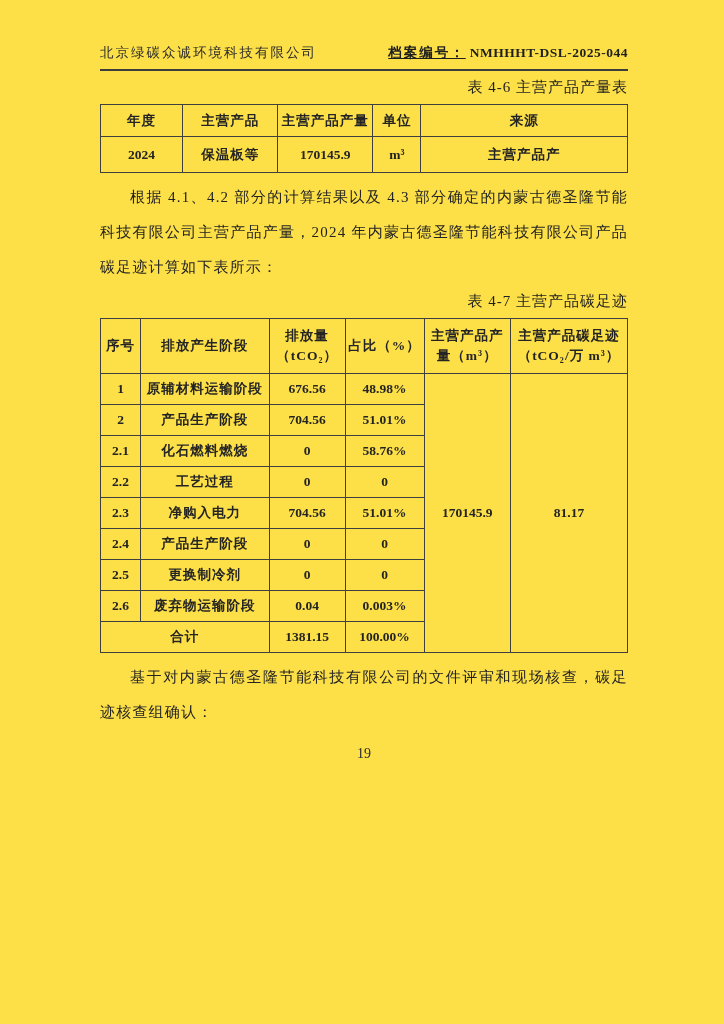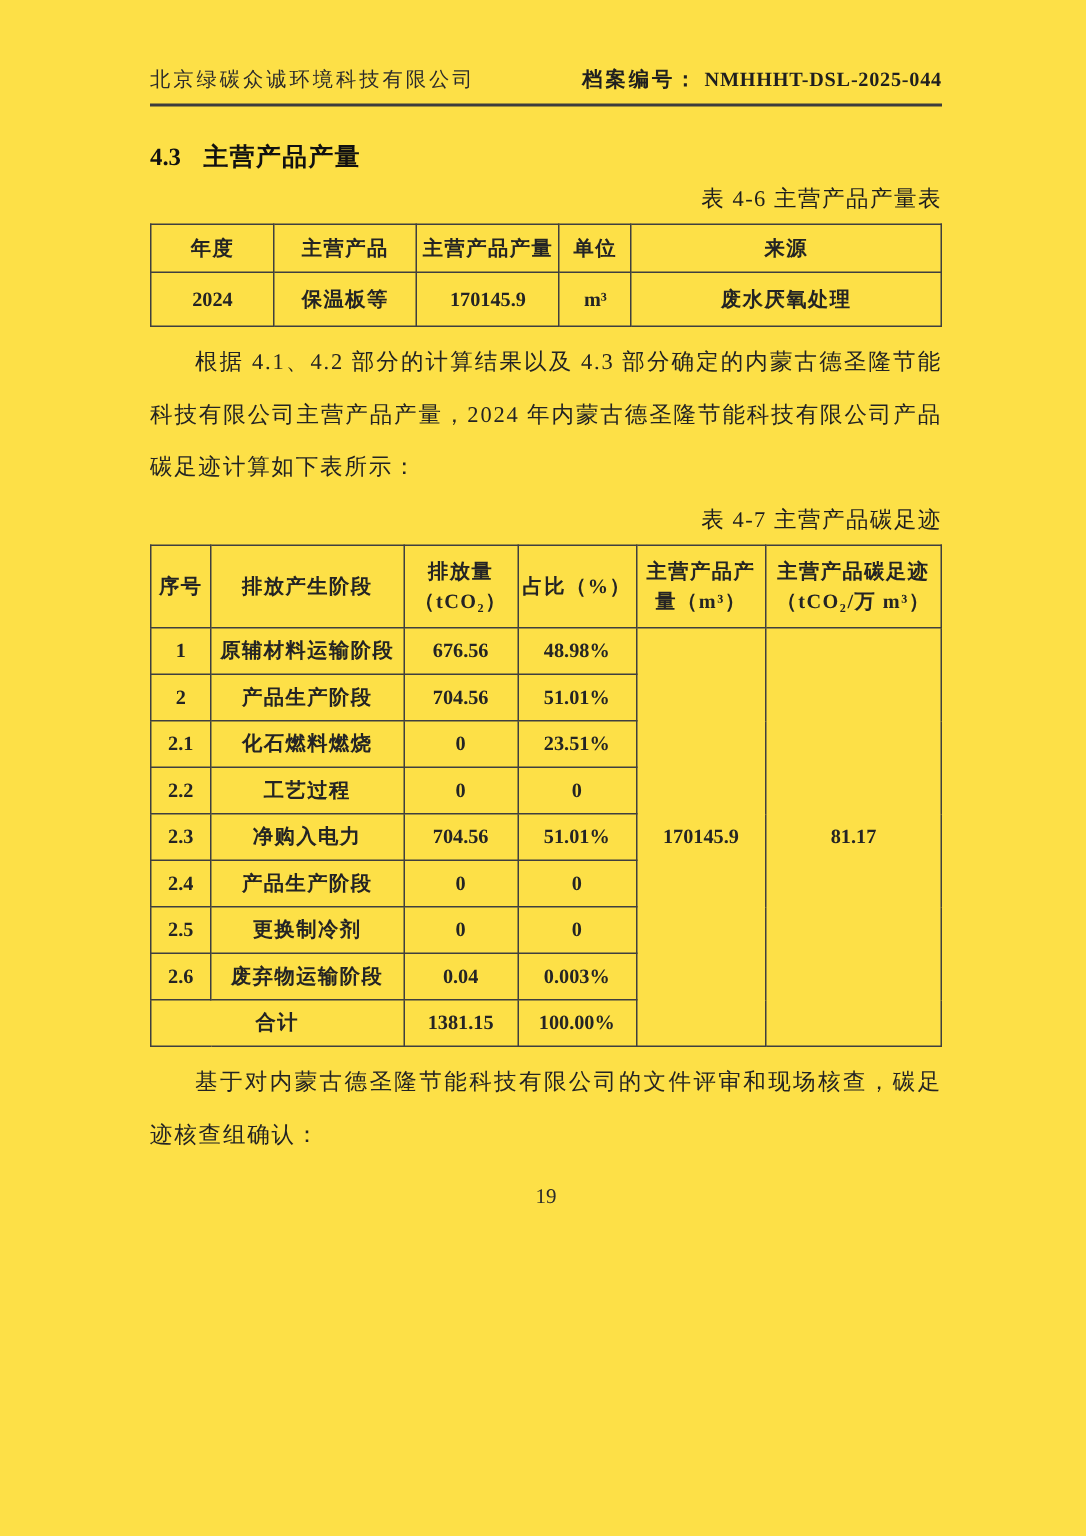--- a/index.html
+++ b/index.html
@@ -33,21 +33,21 @@
   }
   .pagehead .company {
     letter-spacing: 2px;
     color: #2b2b2b;
   }
   .pagehead .docnum {
     color: #1f1f1f;
     font-weight: bold;
     letter-spacing: 0.5px;
   }
-  .pagehead .docnum .label { letter-spacing: 2px; margin-right: 4px; }
+  .pagehead .docnum .label { letter-spacing: 2px; margin-right: 4px; text-decoration: underline; }
 
   
   h2.sec {
     font-size: 16.5px;
     font-weight: bold;
     color: #111;
     margin: 23px 0 0 0;
     letter-spacing: 1px;
   }
   h2.sec .num { margin-right: 15px; letter-spacing: 0; }
@@ -112,23 +112,20 @@
 
 <div class="page">
 
   <div class="pagehead">
     <span class="company">北京绿碳众诚环境科技有限公司</span>
     <span class="docnum">
       <span class="label">档案编号：</span><span>NMHHHT-DSL-2025-044</span>
     </span>
   </div>
 
-  <h2 class="sec">
-    <span class="num">4.3</span><span>主营产品产量</span>
-  </h2>
 
   <div class="caption">表 4-6 主营产品产量表</div>
   <table class="t46">
     <colgroup>
       <col style="width:15.6%">
         <col style="width:18%">
         <col style="width:18.1%">
         <col style="width:9.1%">
         <col style="width:39.2%">
     </colgroup>
@@ -140,21 +137,21 @@
         <th>单位</th>
         <th>来源</th>
       </tr>
     </thead>
     <tbody>
       <tr>
         <td class="num-cell">2024</td>
         <td>保温板等</td>
         <td class="num-cell">170145.9</td>
         <td class="num-cell">m³</td>
-        <td>废水厌氧处理</td>
+        <td>主营产品产</td>
       </tr>
     </tbody>
   </table>
 
   <p class="body">根据 4.1、4.2 部分的计算结果以及 4.3 部分确定的内蒙古德圣隆节能科技有限公司主营产品产量，2024 年内蒙古德圣隆节能科技有限公司产品碳足迹计算如下表所示：</p>
 
   <div class="caption">表 4-7 主营产品碳足迹</div>
   <table class="t47">
     <colgroup>
       <col style="width:7.6%">
@@ -186,21 +183,21 @@
       <tr>
         <td class="r num-cell">2</td>
         <td class="r">产品生产阶段</td>
         <td class="r num-cell">704.56</td>
         <td class="r num-cell">51.01%</td>
       </tr>
       <tr>
         <td class="r num-cell">2.1</td>
         <td class="r">化石燃料燃烧</td>
         <td class="r num-cell">0</td>
-        <td class="r num-cell">23.51%</td>
+        <td class="r num-cell">58.76%</td>
       </tr>
       <tr>
         <td class="r num-cell">2.2</td>
         <td class="r">工艺过程</td>
         <td class="r num-cell">0</td>
         <td class="r num-cell">0</td>
       </tr>
       <tr>
         <td class="r num-cell">2.3</td>
         <td class="r">净购入电力</td>

